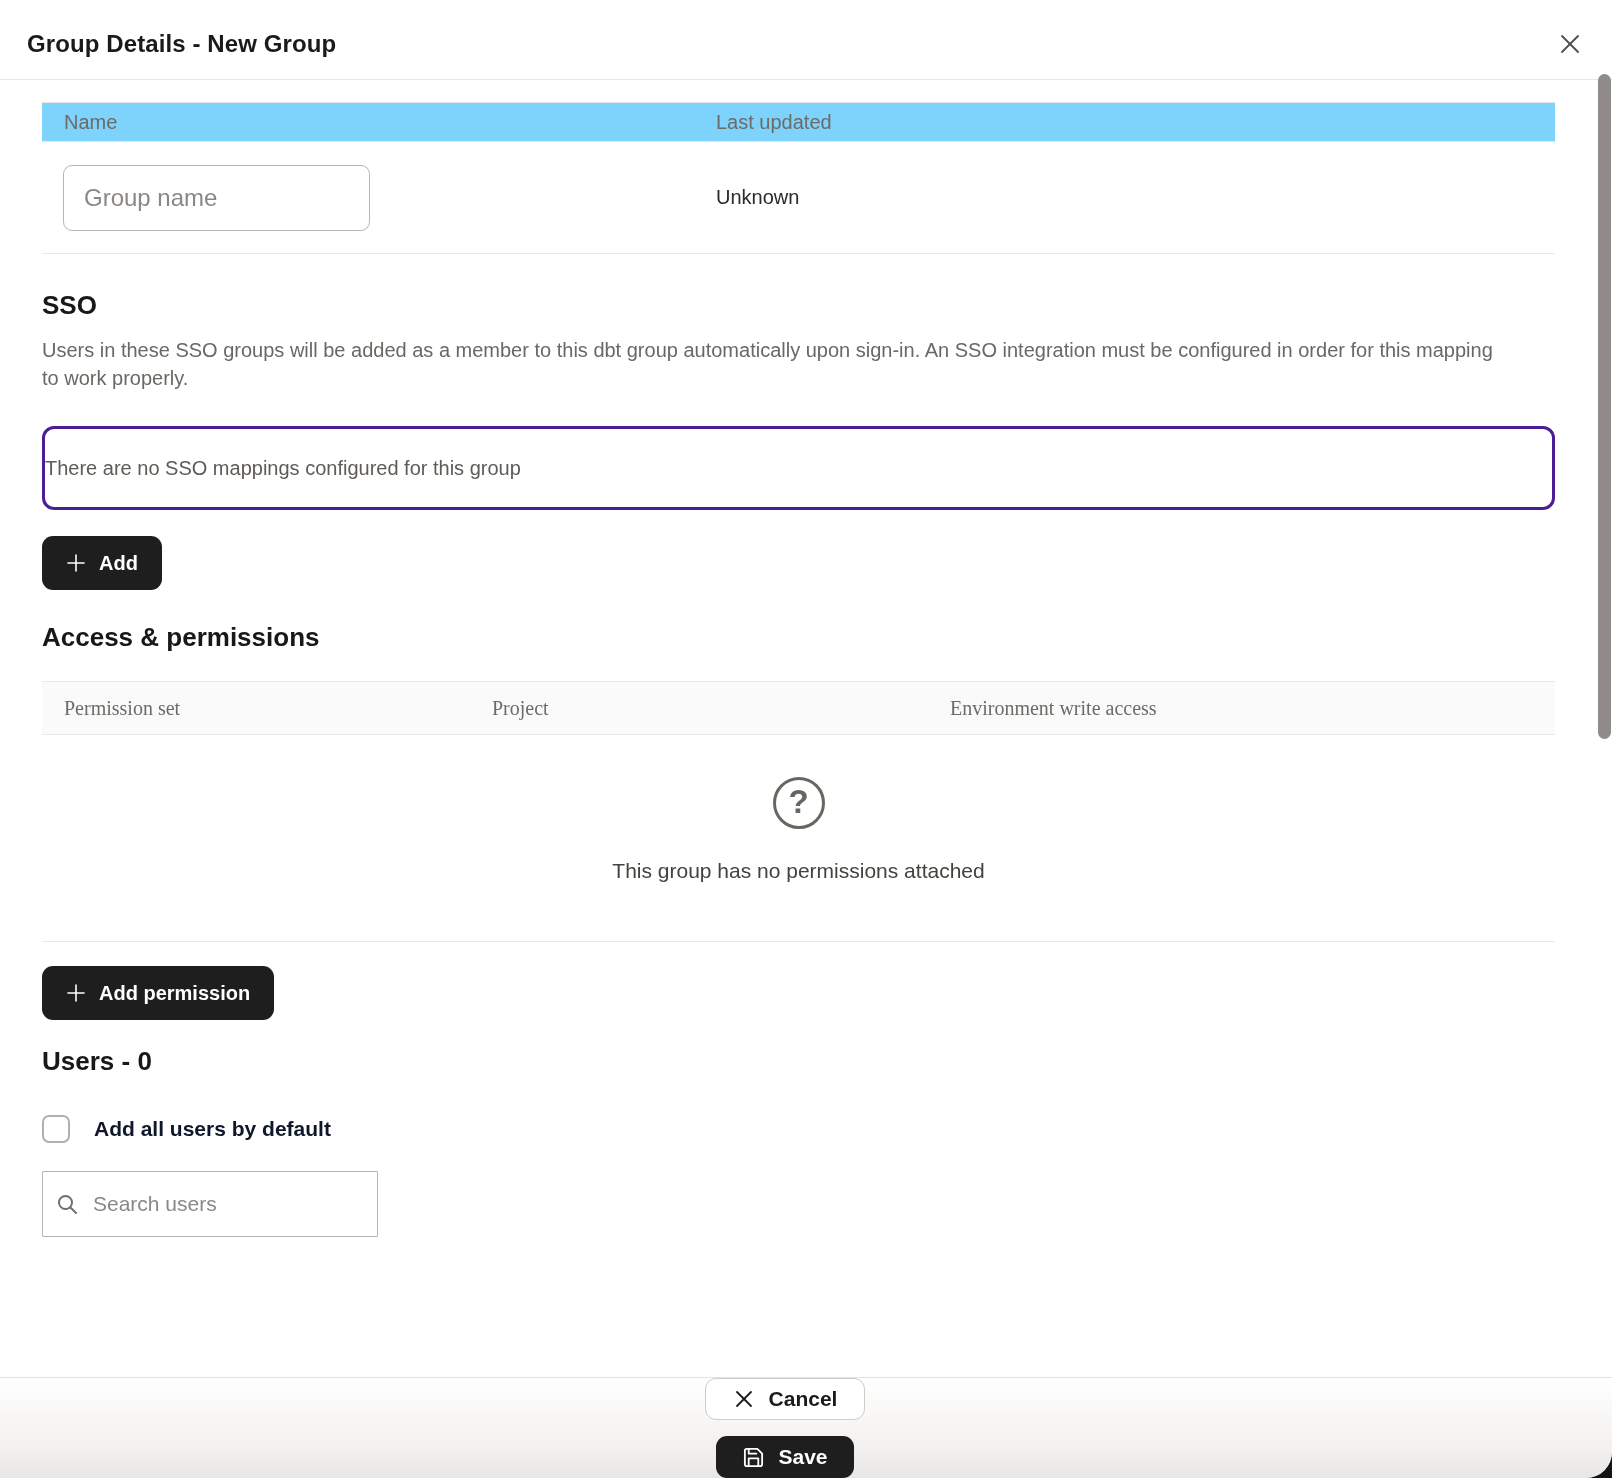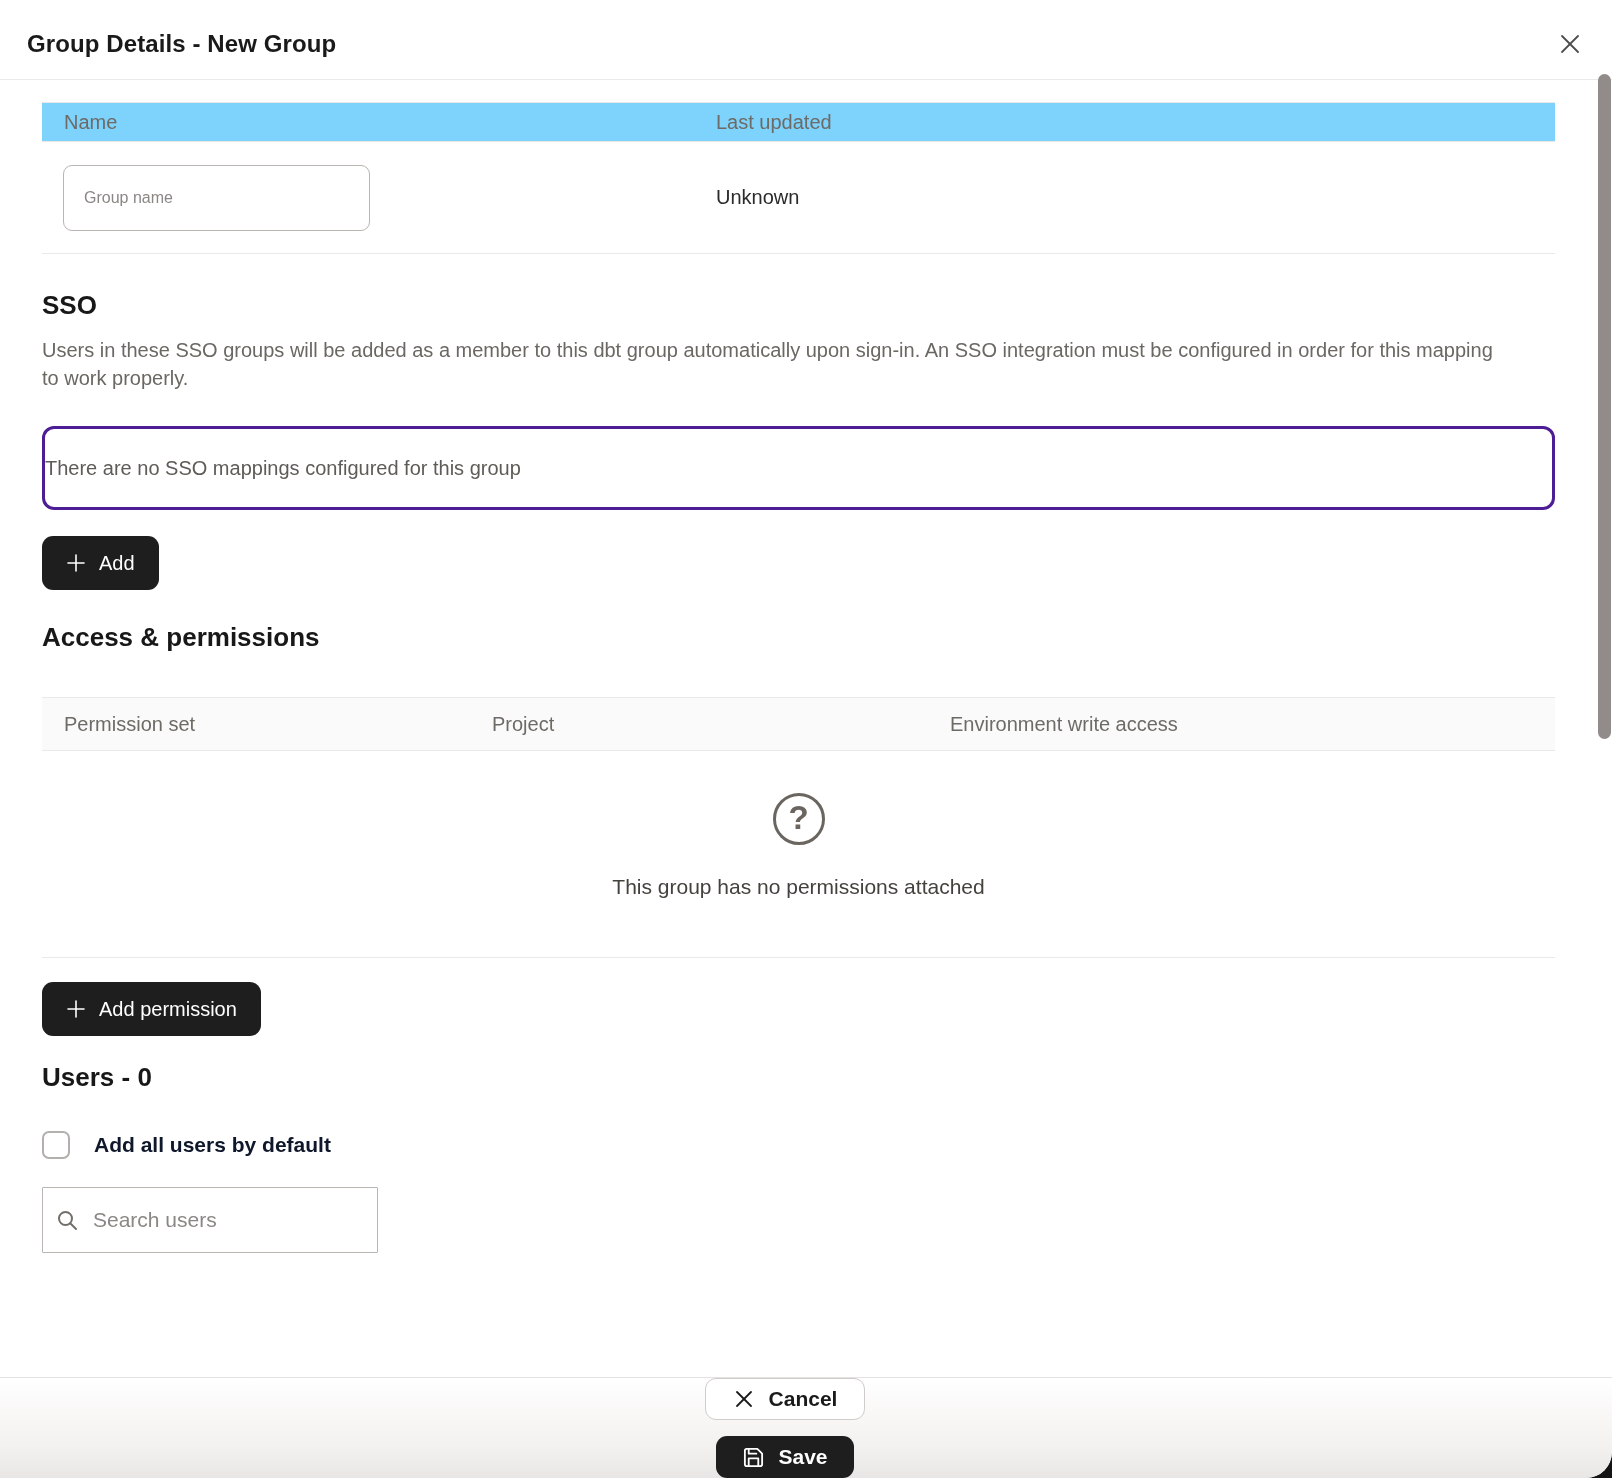--- a/index.html
+++ b/index.html
@@ -53,21 +53,21 @@
   }
   .t-head > div { padding-left: 22px; }
   .t-row {
     display: grid; grid-template-columns: 652px 1fr;
     height: 112px; align-items: center;
     border-bottom: 1px solid #ebe9e7;
   }
   .group-name-input {
     margin-left: 21px; width: 307px; height: 66px;
     border: 1px solid #b9b5b1; border-radius: 9px;
-    font-size: 16px; padding: 0 20px; color: #222;
+    font-size: 24px; padding: 0 20px; color: #222;
     font-family: "Liberation Sans", sans-serif;
     outline: none; background: #fff;
   }
   .group-name-input::placeholder { color: #8b8784; }
   .unknown-cell { padding-left: 22px; font-size: 20px; color: #2b2b2b; }
   
   .section-heading { font-size: 26px; font-weight: 700; color: #181818; }
   .sso-heading { margin-top: 36px; }
   .section-desc {
     margin-top: 15px; font-size: 20px; color: #6b6762;
@@ -77,34 +77,35 @@
     margin-top: 34px; height: 84px;
     border: 3px solid #4c1d95; border-radius: 12px;
     display: flex; align-items: center; justify-content: flex-start;
     color: #5f5b57; font-size: 20px;
   }
   .btn-dark {
     display: inline-flex; align-items: center; gap: 13px;
     background: #1e1e1e; color: #fff;
     border: none; border-radius: 11px;
     height: 54px; padding: 0 24px;
-    font-size: 20px; font-weight: 400;
+    font-size: 20px; font-weight: 700;
     font-family: "Liberation Sans", sans-serif;
     cursor: pointer;
   }
   .add-sso-btn { margin-top: 26px; }
   .ap-heading { margin-top: 32px; }
   .docs-link { color: #191919; font-weight: 700; text-decoration: underline; text-underline-offset: 4px; cursor: pointer; }
   .perm-head {
     display: grid; grid-template-columns: 428px 458px 1fr;
     height: 54px; align-items: center;
     background: #fbfafa;
     border-top: 1px solid #ebe9e7; border-bottom: 1px solid #ebe9e7;
     color: #6e6a66; font-size: 20px;
-    margin-top: 44px;
+    margin-top: 28px;
+    font-family: Liberation Serif, serif;
   }
   .perm-head > div { padding-left: 22px; }
   .perm-empty {
     padding: 42px 0 58px 0;
     border-bottom: 1px solid #ebe9e7;
     display: flex; flex-direction: column; align-items: center;
   }
   .q-icon {
     width: 52px; height: 52px; border-radius: 50%;
     border: 3px solid #6b6560;

